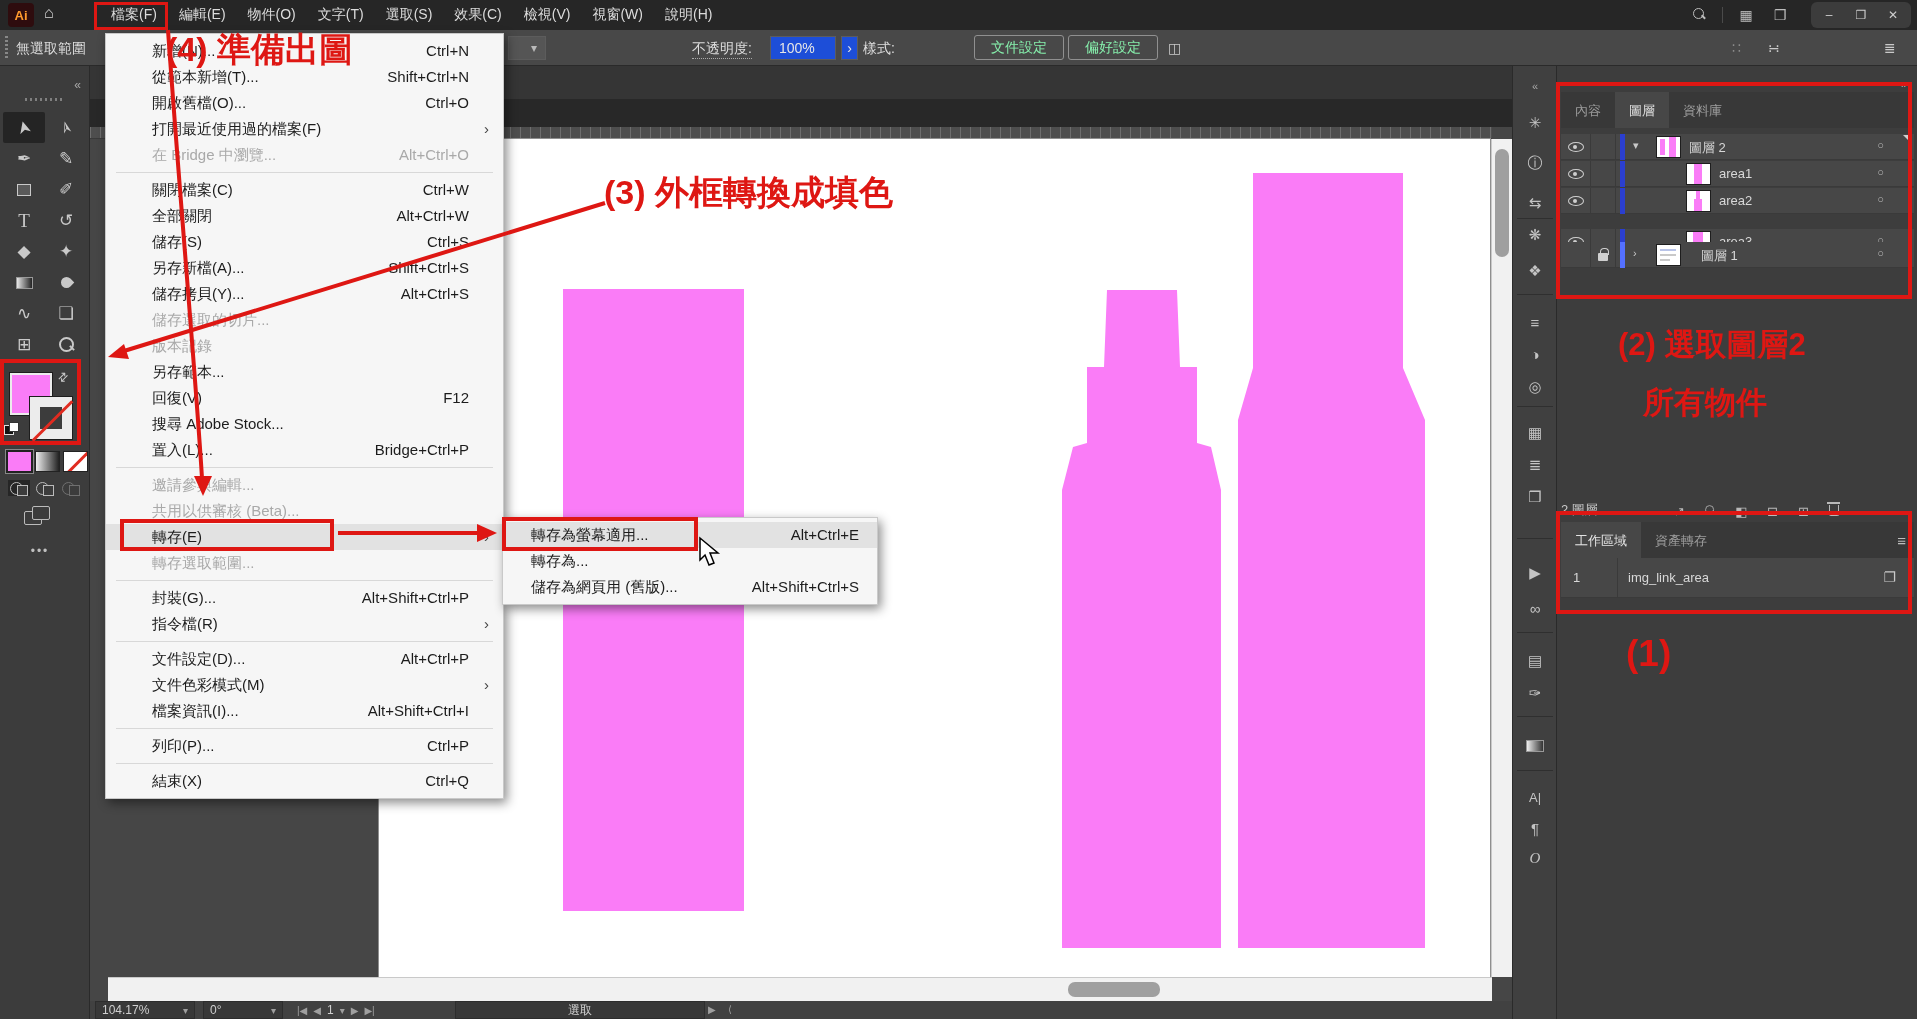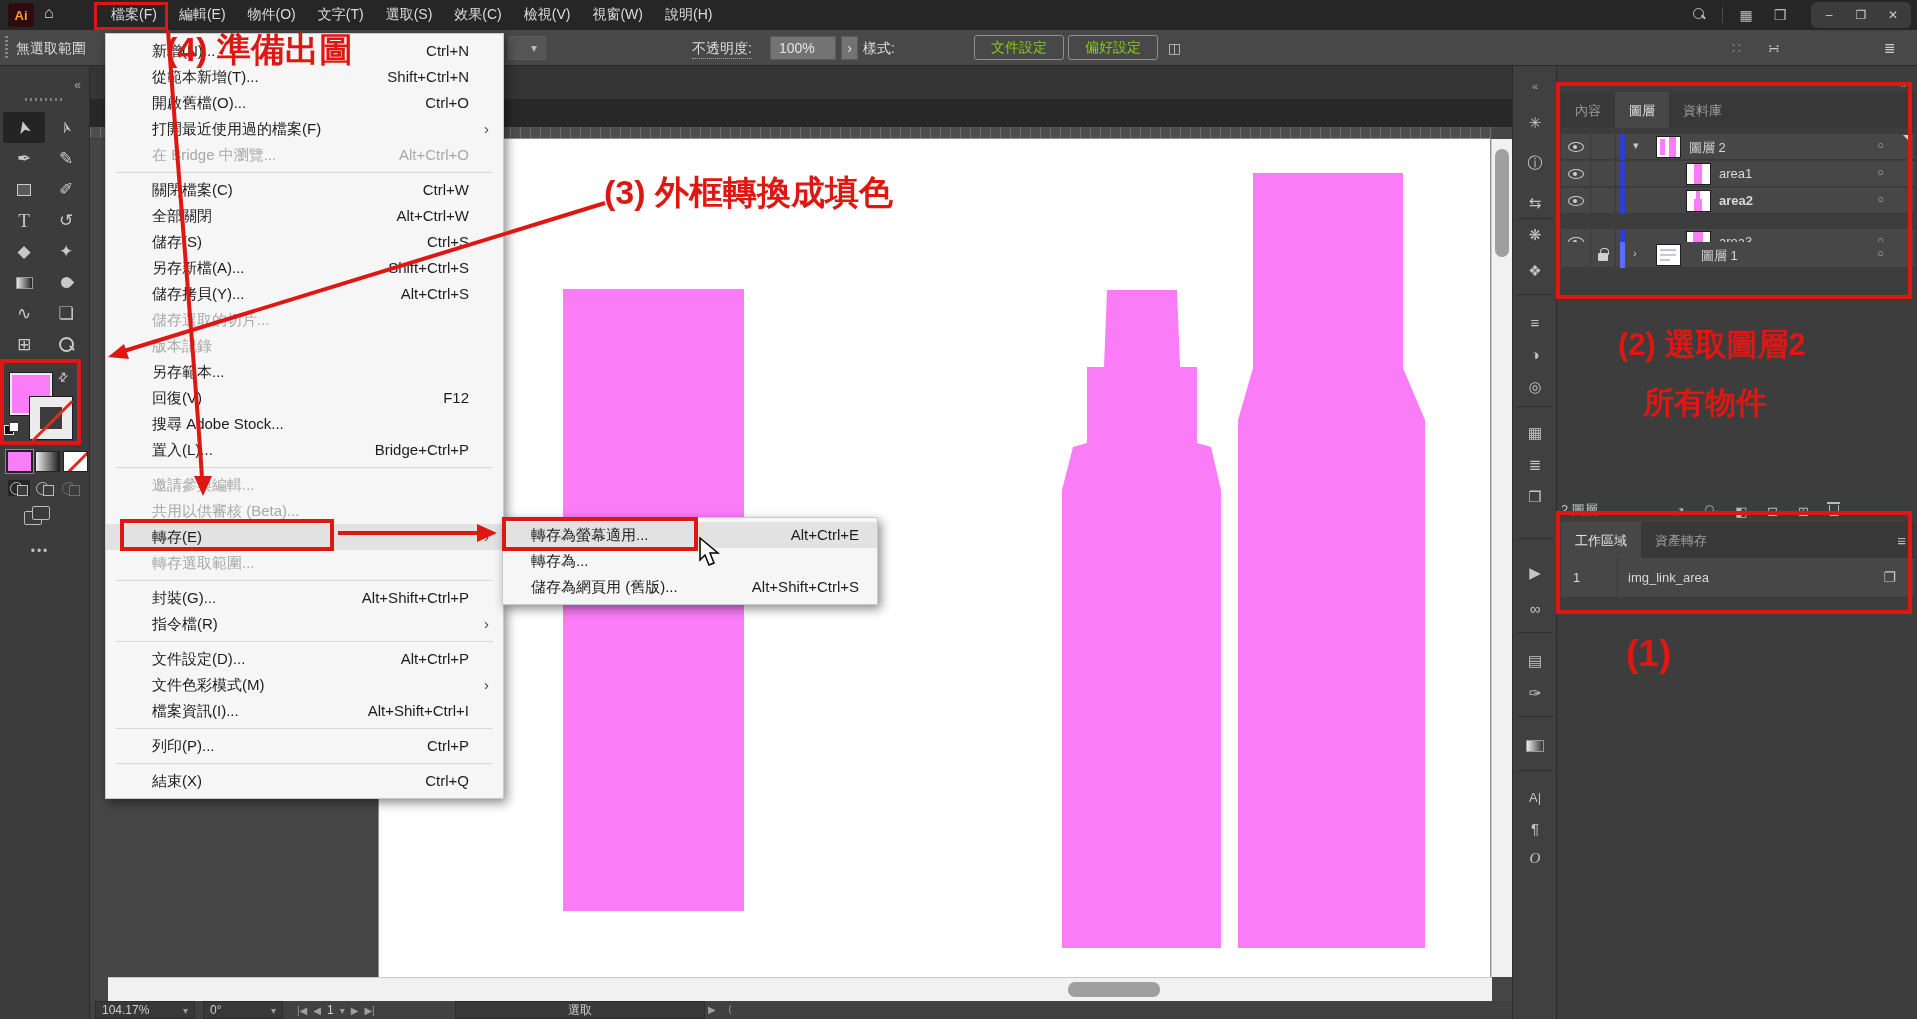--- a/index.html
+++ b/index.html
@@ -22,22 +22,22 @@
   .winbtn { width:32px; height:22px; display:flex; align-items:center; justify-content:center; color:#cfcfcf; font-size:12px; }
   .zoomicon { display:inline-block; width:12px; height:12px; position:relative; }
   .zoomicon::before { content:""; position:absolute; left:0; top:0; width:9px; height:9px; border:1.8px solid #bdbdbd; border-radius:50%; }
   .zoomicon::after { content:""; position:absolute; left:8px; top:8px; width:5px; height:1.8px; background:#bdbdbd; transform:rotate(45deg); }
 
   
   .controlbar { position:absolute; top:30px; left:0; width:1917px; height:36px; background:#484848; border-bottom:1px solid #2a2a2a; color:#ddd; font-size:14px; }
   .cb-handle { position:absolute; left:5px; top:6px; width:3px; height:24px;
                background:repeating-linear-gradient(#888 0 2px, transparent 2px 4px); }
   .cb-label { position:absolute; top:10px; }
-  .cb-field { position:absolute; background:#737373; border:1px solid #5c5c5c; color:#e6e6e6; display:flex; align-items:center; }
-  .cb-btn { position:absolute; border:1px solid #909090; border-radius:3px; height:25px; display:flex; align-items:center; justify-content:center; color:#84cc16; font-size:14px; }
+  .cb-field { position:absolute; background:#1d4ed8; border:1px solid #5c5c5c; color:#e6e6e6; display:flex; align-items:center; }
+  .cb-btn { position:absolute; border:1px solid #909090; border-radius:3px; height:25px; display:flex; align-items:center; justify-content:center; color:#86efac; font-size:14px; }
   .strokedrop { position:absolute; left:553px; top:37px; width:126px; height:25px; background:#f0f0f0; border-radius:2px;
                 display:flex; align-items:center; color:#111; }
   .strokeline { display:inline-block; width:52px; height:3px; background:#111; margin:0 8px 0 10px; }
   .chev { color:#b9b9b9; font-size:12px; }
 
   
   .toolbar { position:absolute; top:66px; left:0; width:90px; height:953px; background:#3c3c3c; border-right:1px solid #2a2a2a; }
   .toolgrid { position:absolute; left:3px; top:46px; width:84px; display:grid; grid-template-columns:42px 42px; grid-auto-rows:31px; }
   .tool { display:flex; align-items:center; justify-content:center; color:#c9c9c9; font-size:17px; }
   .tool.active { background:#242424; border-radius:2px; }
@@ -390,21 +390,21 @@
             <span class="eye"></span>
           </span>
         <span class="lockcol"></span>
         <span class="selbar"></span>
         <span class="lthumb" style="left:126px;">
           <span class="abs" style="left:7px; top:0px; width:8px; height:20px; background:#fa7cf7;"></span>
         </span>
         <span class="lname" style="left:158px;">area1</span>
         <span class="ltarget">○</span>
       </div>
-      <div class="lrow" style="top:54px;font-weight:bold;">
+      <div class="lrow" style="top:54px;">
         <span class="eyebtn">
             <span class="eye"></span>
           </span>
         <span class="lockcol"></span>
         <span class="selbar"></span>
         <span class="lthumb" style="left:126px;">
           <span class="abs" style="left:9px; top:0px; width:4px; height:8px; background:#fa7cf7;"></span>
           <span class="abs" style="left:7px; top:8px; width:8px; height:12px; background:#fa7cf7;"></span>
         </span>
         <span class="lname" style="left:158px;">area2</span>

